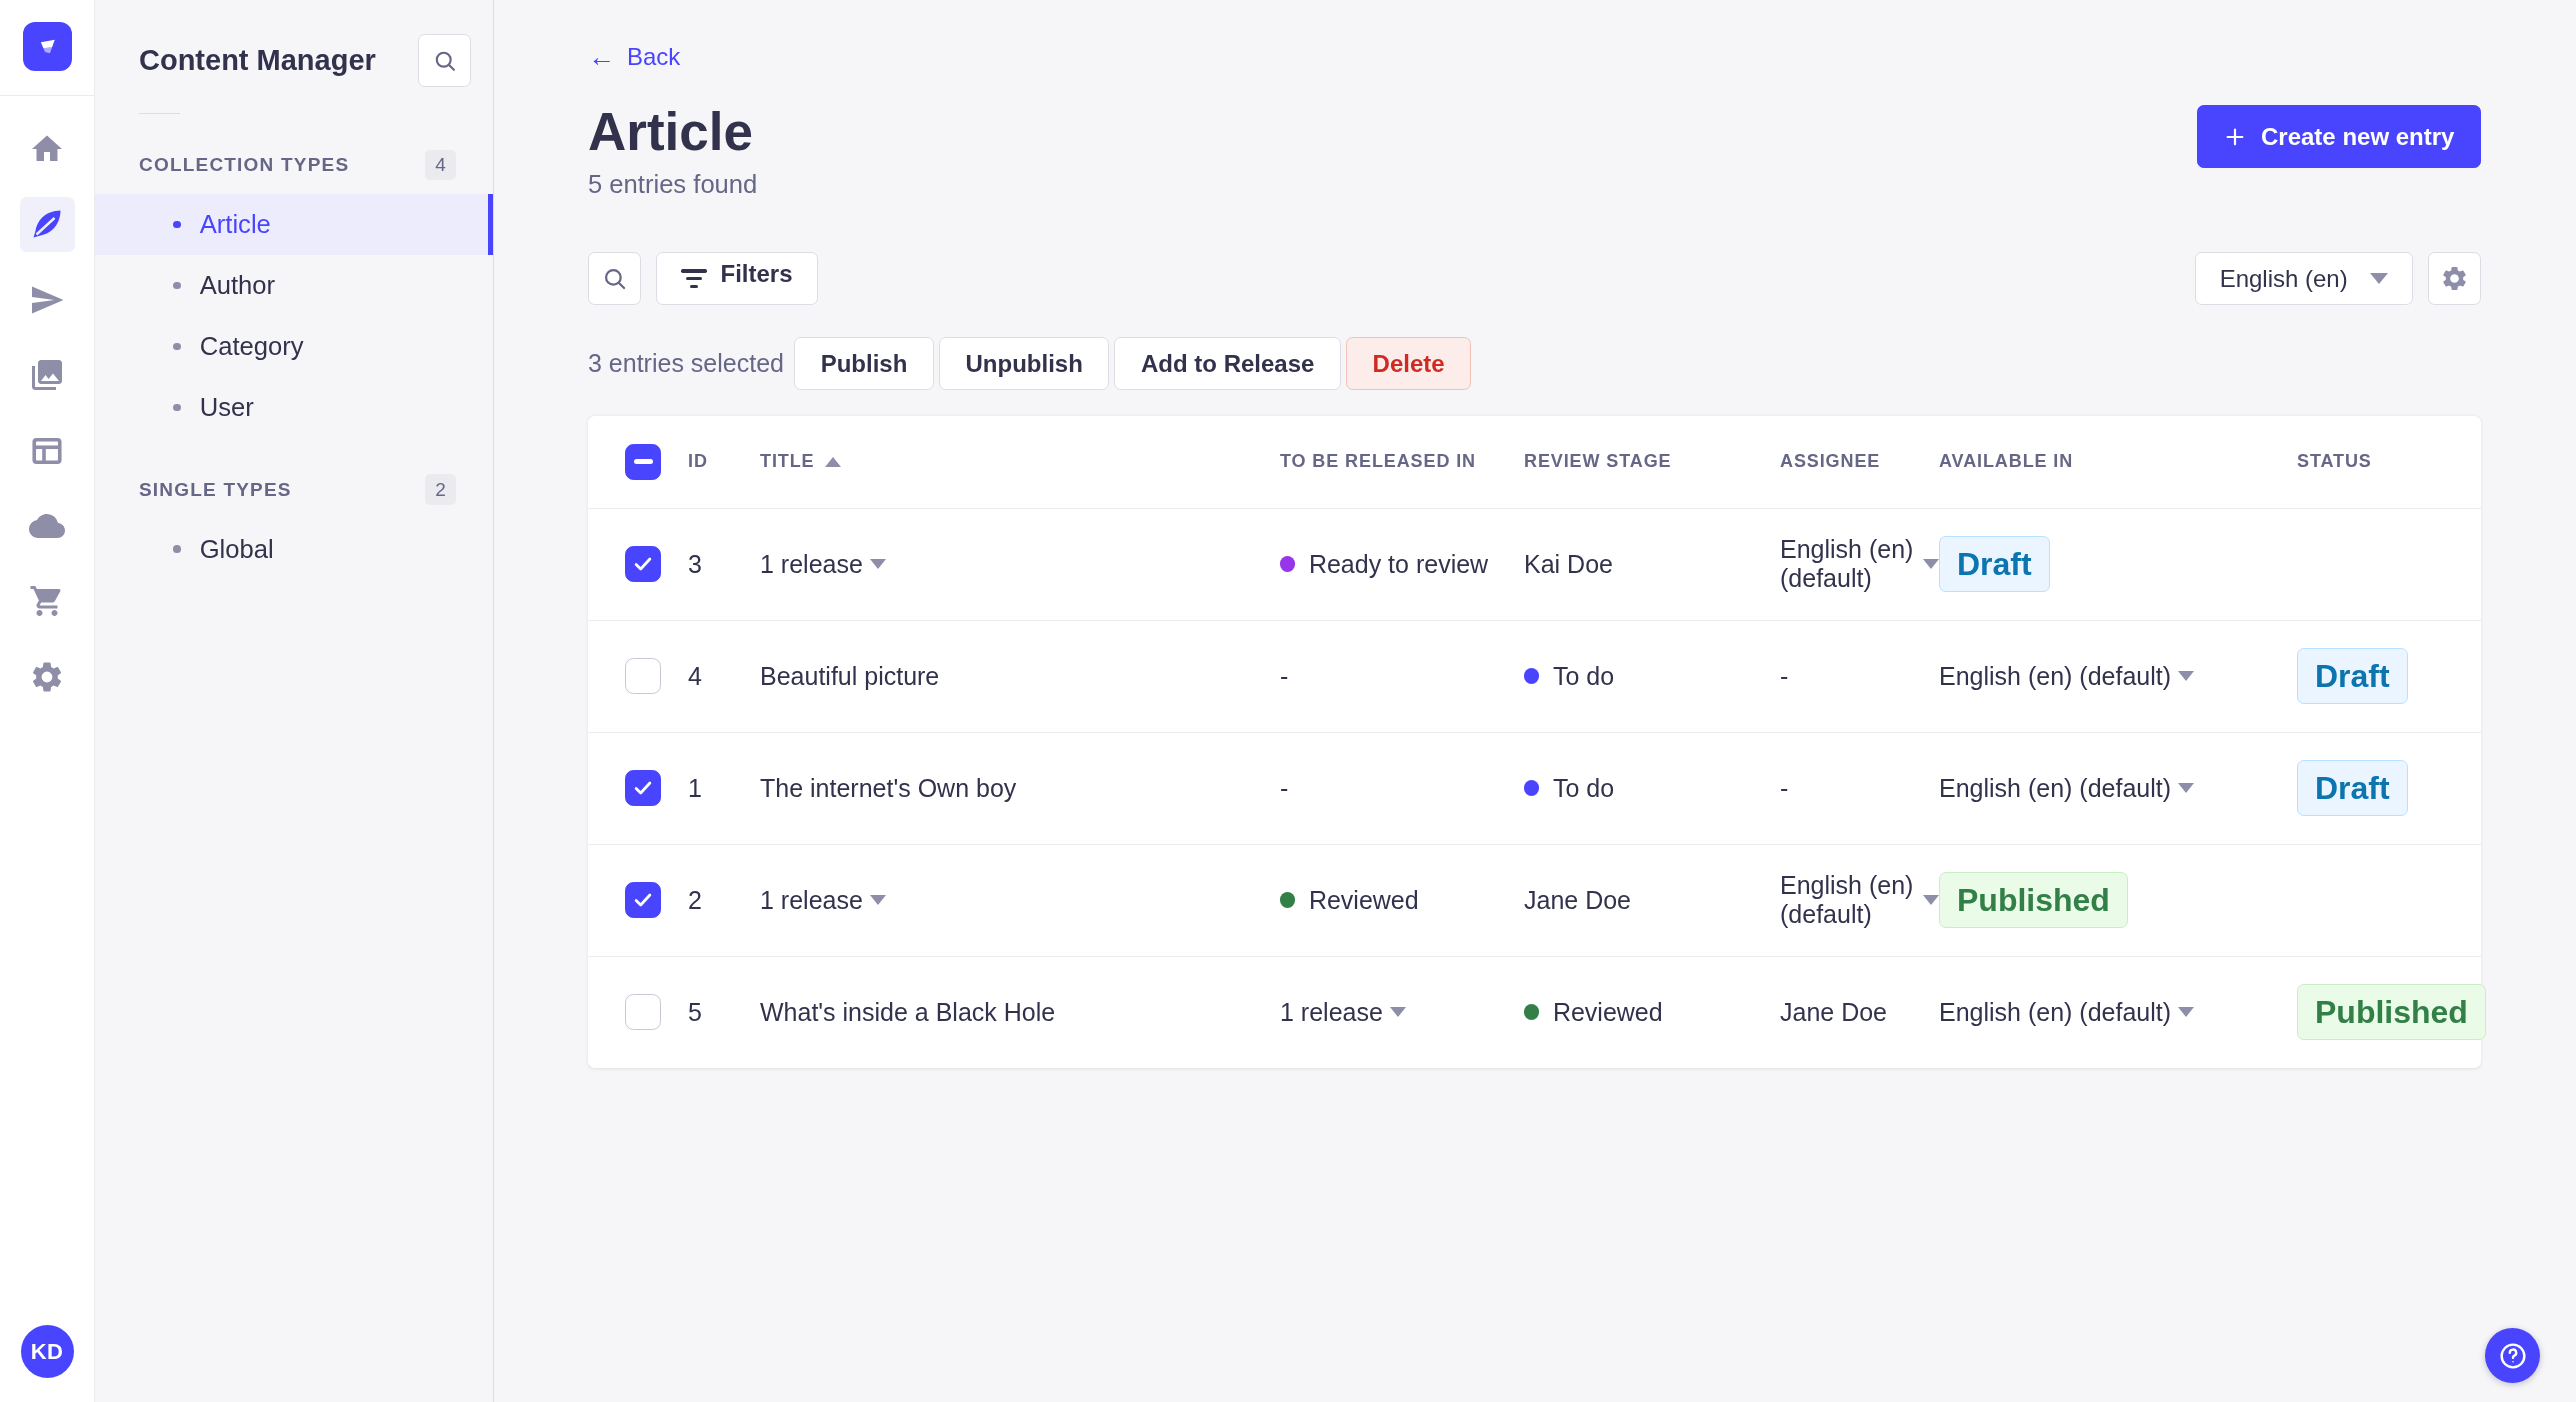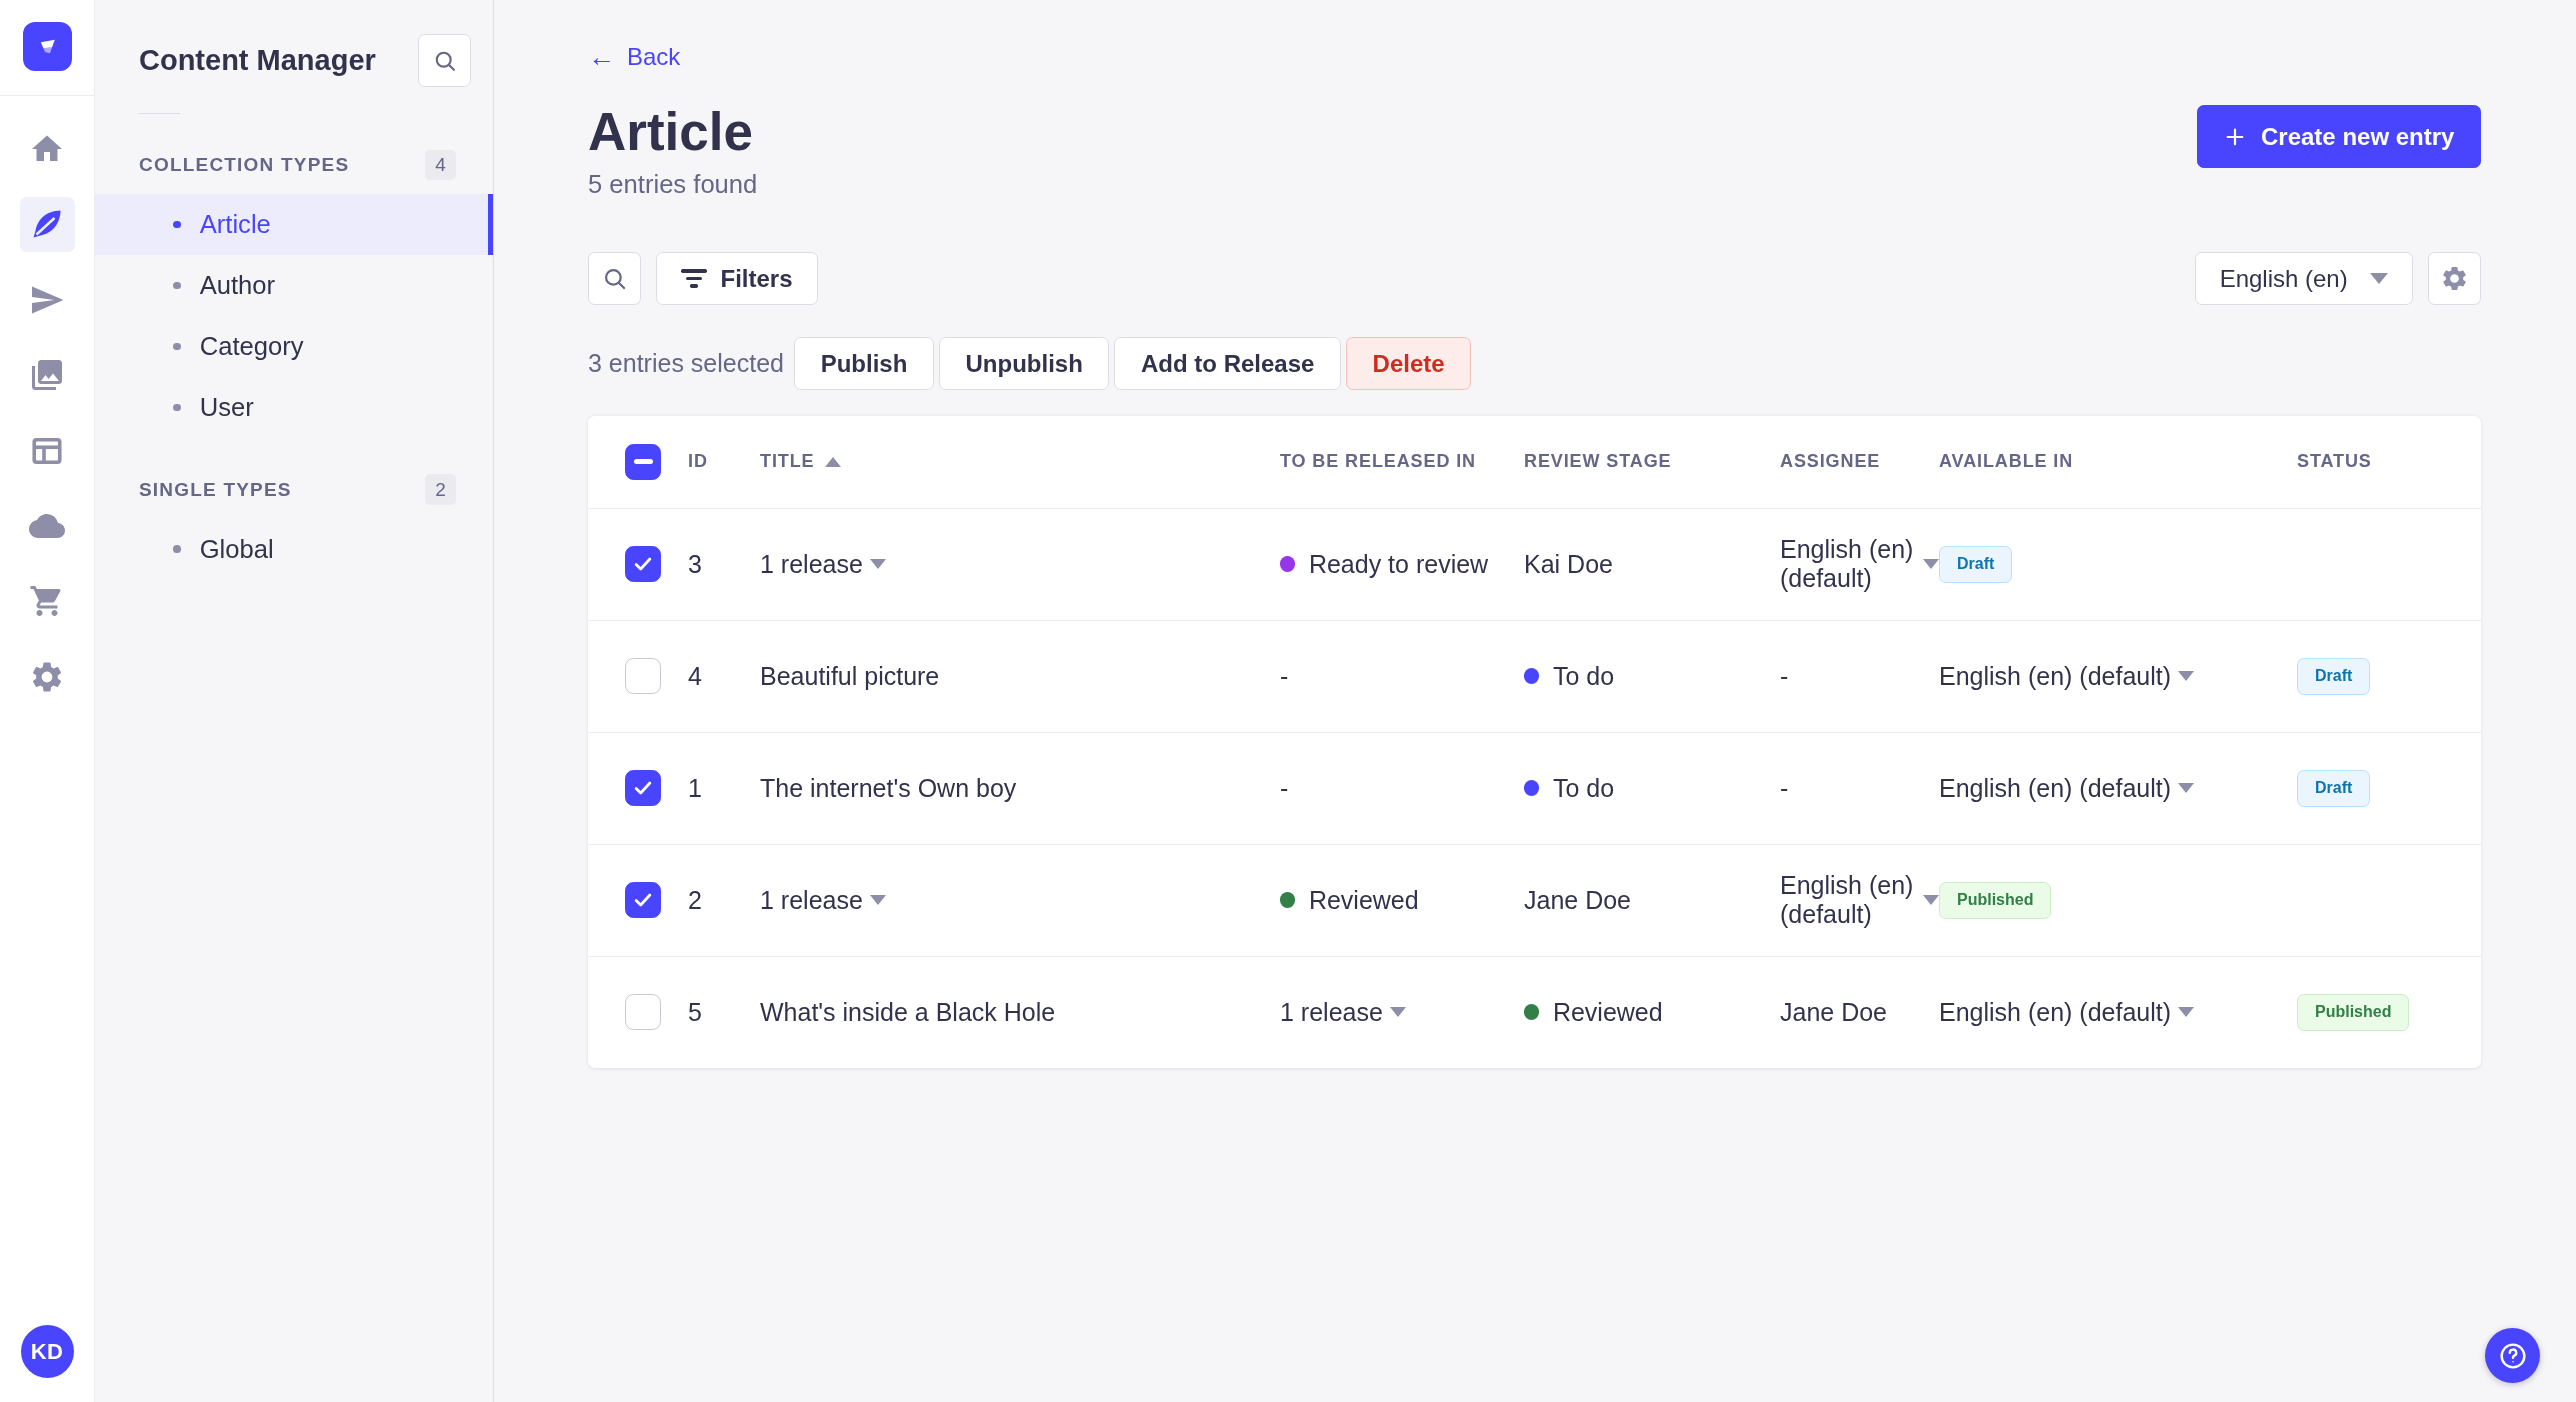--- a/index.html
+++ b/index.html
@@ -82,21 +82,21 @@
   .create-btn svg { width:22px; height:22px; }
 
   .toolbar { margin-top:53px; display:flex; justify-content:space-between; align-items:center; }
   .tb-left, .tb-right { display:flex; align-items:center; gap:15.3px; }
   .sq-btn {
     width:53px; height:53px; background:#fff; border:0.9px solid #DCDCE4; border-radius:6.8px;
     display:flex; align-items:center; justify-content:center; color:#666687; cursor:pointer;
   }
   .sq-btn svg { width:27px; height:27px; }
   .filters-btn {
-    height:53px; display:flex; align-items:center; gap:13.6px; padding:0 24px;
+    height:53px; display:flex; align-items:flex-end; gap:13.6px; padding:16px 24px;
     background:#fff; border:0.9px solid #DCDCE4; border-radius:6.8px;
     font-size:24px; font-weight:600; color:#32324D; cursor:pointer; font-family:inherit;
   }
   .filter-icon { display:flex; flex-direction:column; align-items:center; gap:4.3px; }
   .filter-icon span { height:3.4px; background:#32324D; border-radius:1.7px; display:block; }
   .filter-icon span:nth-child(1){ width:25.6px; }
   .filter-icon span:nth-child(2){ width:15.3px; }
   .filter-icon span:nth-child(3){ width:7.7px; }
   .locale-select {
     height:53px; display:flex; align-items:center; gap:22px; padding:0 24px;
@@ -135,21 +135,21 @@
   .checkbox.checked svg.check { display:block; }
   .checkbox.indeterminate .minus { display:block; }
   .cell-release, .cell-locale { display:flex; align-items:center; gap:7px; cursor:pointer; }
   .cell-release .caret-down, .cell-locale .caret-down {
     border-left-width:8.5px; border-right-width:8.5px; border-top-width:10.2px;
   }
   .cell-stage { display:flex; align-items:center; gap:13.6px; }
   .dot { width:15.3px; height:15.3px; border-radius:50%; background:#8E8EA9; flex-shrink:0; }
   .badge {
     display:inline-block; padding:8.5px 17px; border-radius:6.8px;
-    font-size:16px; font-weight:bold; border:0.9px solid transparent; white-space:nowrap;
+    font-size:32px; font-weight:bold; border:0.9px solid transparent; white-space:nowrap;
   }
   .badge.b-draft { background:#EAF5FF; border-color:#B8E1FF; color:#0C75AF; }
   .badge.b-published { background:#EAFBE7; border-color:#C6F0C2; color:#328048; }
 
   .help-fab {
     position:fixed; right:36px; bottom:19px; width:55px; height:55px; border-radius:50%;
     background:#4945FF; color:#fff; display:flex; align-items:center; justify-content:center;
     cursor:pointer; box-shadow:0 1.7px 6.8px rgba(33,33,52,.25);
   }
   .help-fab svg { width:32px; height:32px; }

